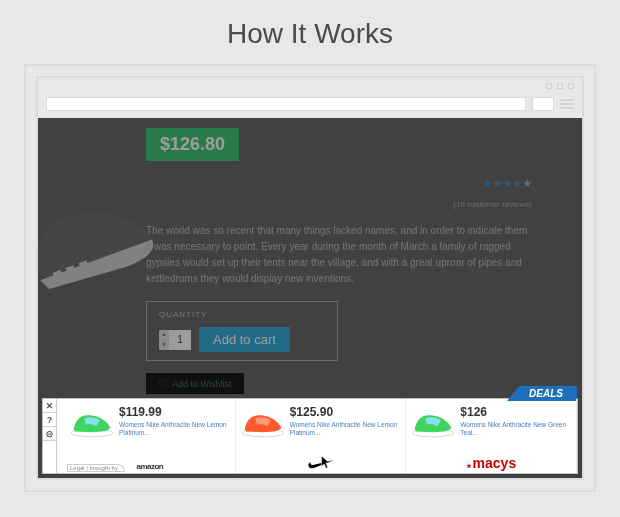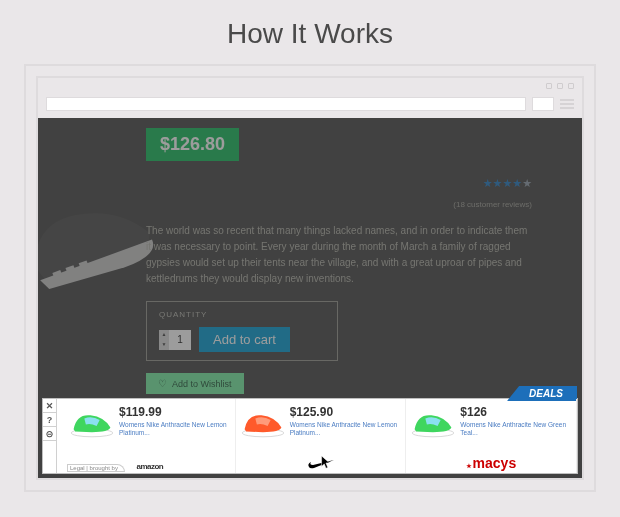--- a/index.html
+++ b/index.html
@@ -148,21 +148,21 @@
     color: #fff;
     font-size: 13px;
     padding: 5px 14px;
     cursor: pointer;
     border: none;
   }
   .wishlist {
     display: inline-flex;
     align-items: center;
     gap: 5px;
-    background: #86efac;
+    background: #000000;
     color: #3a6a4f;
     font-size: 9px;
     padding: 5px 12px;
     cursor: pointer;
     border: none;
   }
   .wishlist .heart { font-size: 10px; }
 
   
   .deals-bar {

